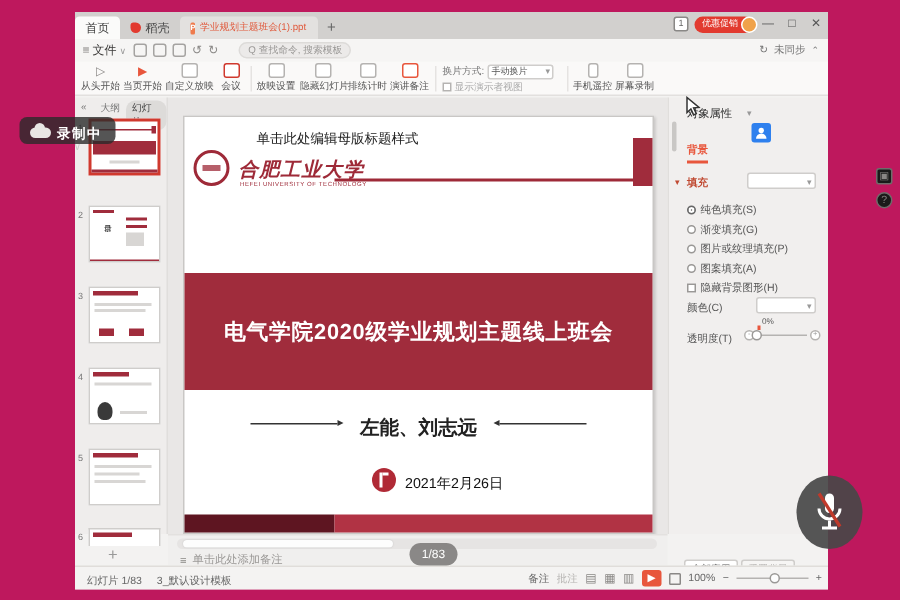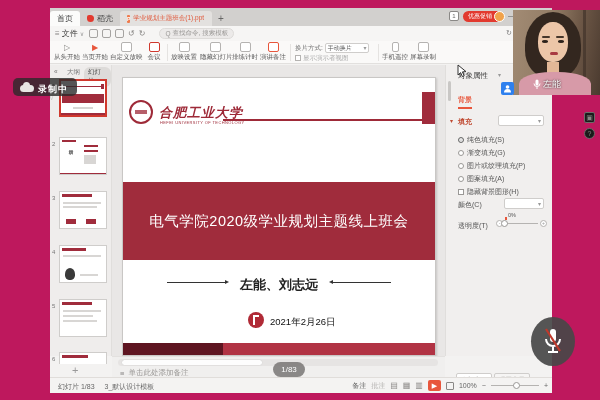--- a/index.html
+++ b/index.html
@@ -62,21 +62,21 @@
   .canvas { position:absolute; left:62px; top:57px; width:333px; height:291px; background:#e9e7e6; }
   .slide { position:absolute; left:10px; top:12px; width:314px; height:279px; background:#fff; border:1px solid #c9c7c5; box-shadow:1px 1px 2px rgba(0,0,0,.15); }
   .master-title { position:absolute; left:48px; top:8px; font-size:9px; color:#222; }
   .seal { position:absolute; left:6px; top:22px; width:24px; height:24px; border:2px solid #9e2a38; border-radius:50%; }
   .seal:after { content:""; position:absolute; left:4px; top:8px; width:12px; height:4px; background:#9e2a38; opacity:.75; }
   .uni-cn { position:absolute; left:36px; top:26px; font-size:13px; font-weight:bold; font-style:italic; color:#9e2a38; letter-spacing:1px;text-align:center; }
   .uni-en { position:absolute; left:37px; top:42px; font-size:4px; color:#9e2a38; letter-spacing:.4px; }
   .logo-rule { position:absolute; left:100px; top:41px; width:200px; height:2px; background:#9e2a38; }
   .corner-block { position:absolute; right:0; top:14px; width:13px; height:32px; background:#a02c3c; }
   .banner { position:absolute; left:0; top:104px; width:100%; height:78px; background:#a02c3c; display:flex; align-items:center; justify-content:center; }
-  .banner .t { color:#fff; font-size:14.5px; font-weight:normal; letter-spacing:.5px; }
+  .banner .t { color:#fff; font-size:14.5px; font-weight:bold; letter-spacing:.5px; }
   .presenters { position:absolute; left:0; top:198px; width:100%; text-align:center; font-size:13px; color:#222; font-weight:bold; }
   .arrowline { position:absolute; top:204px; width:58px; height:1px; background:#333; }
   .arrowline.l { left:44px; } .arrowline.r { right:44px; }
   .ah { position:absolute; top:202px; width:0; height:0; border-top:2.5px solid transparent; border-bottom:2.5px solid transparent; }
   .ah.l { left:102px; border-left:4px solid #333; }
   .ah.r { right:102px; border-right:4px solid #333; }
   .date-ic { position:absolute; left:125px; top:234px; width:16px; height:16px; border-radius:50%; background:#b02a36; }
   .date-ic:before { content:""; position:absolute; left:5px; top:3px; width:2px; height:10px; background:#fff; }
   .date-ic:after { content:""; position:absolute; left:7px; top:3px; width:4px; height:2px; background:#fff; }
   .date-tx { position:absolute; left:147px; top:238px; font-size:9.5px; color:#111; }
@@ -305,20 +305,21 @@
       </div>
       <span class="th-num" style="top:291px;">6</span>
       <div class="thumb" style="top:287px;height:12px;border-bottom:none;">
         <div class="mini-line" style="left:2px;top:2px;width:26px;height:3px;"></div>
       </div>
       <div class="th-plus">+</div>
     </div>
 
     <div class="canvas">
       <div class="slide">
+        <div class="master-title">单击此处编辑母版标题样式</div>
         <div class="seal"></div>
         <div class="uni-cn">合肥工业大学</div>
         <div class="uni-en">HEFEI UNIVERSITY OF TECHNOLOGY</div>
         <div class="logo-rule"></div>
         <div class="corner-block"></div>
         <div class="banner">
             <span class="t">电气学院2020级学业规划主题线上班会</span>
           </div>
         <div class="arrowline l"></div>
         <div class="ah l"></div>
@@ -412,41 +413,20 @@
   </div>
 
   <div class="pagebadge">1/83</div>
 
   <div class="recpill">
     <div class="cloud"></div>
     <div class="rectext">录制中</div>
     <div class="recchev">∨</div>
   </div>
 
-  <div class="webcam">
-    <div class="doorline"></div>
-    <div class="hair"></div>
-    <div class="face">
-      <div class="brow" style="left:4px;"></div>
-      <div class="brow" style="right:4px;"></div>
-      <div class="eye" style="left:4px;"></div>
-      <div class="eye" style="right:4px;"></div>
-      <div class="lips"></div>
-    </div>
-    <div class="neck"></div>
-    <div class="sweater"></div>
-    <div class="cam-name">
-      <svg width="8" height="11" viewBox="0 0 8 11">
-          <rect x="2.5" y="0.5" width="3" height="6" rx="1.5" fill="#fff"></rect>
-          <path d="M1 4.5 a3 3 0 0 0 6 0" fill="none" stroke="#fff" stroke-width="1"></path>
-          <line x1="4" y1="8" x2="4" y2="10" stroke="#fff" stroke-width="1"></line>
-        </svg>
-      <span>左能</span>
-    </div>
-  </div>
   <div class="memberbadge">
     <svg width="9" height="9" viewBox="0 0 9 9">
         <circle cx="4.5" cy="3" r="1.8" fill="#fff"></circle>
         <path d="M1 8.5 a3.5 3.5 0 0 1 7 0 z" fill="#fff"></path>
       </svg>
   </div>
 
   <div class="micfloat">
     <svg width="22" height="30" viewBox="0 0 22 30">
       <rect x="8" y="2" width="6" height="13" rx="3" fill="#fff"></rect>

